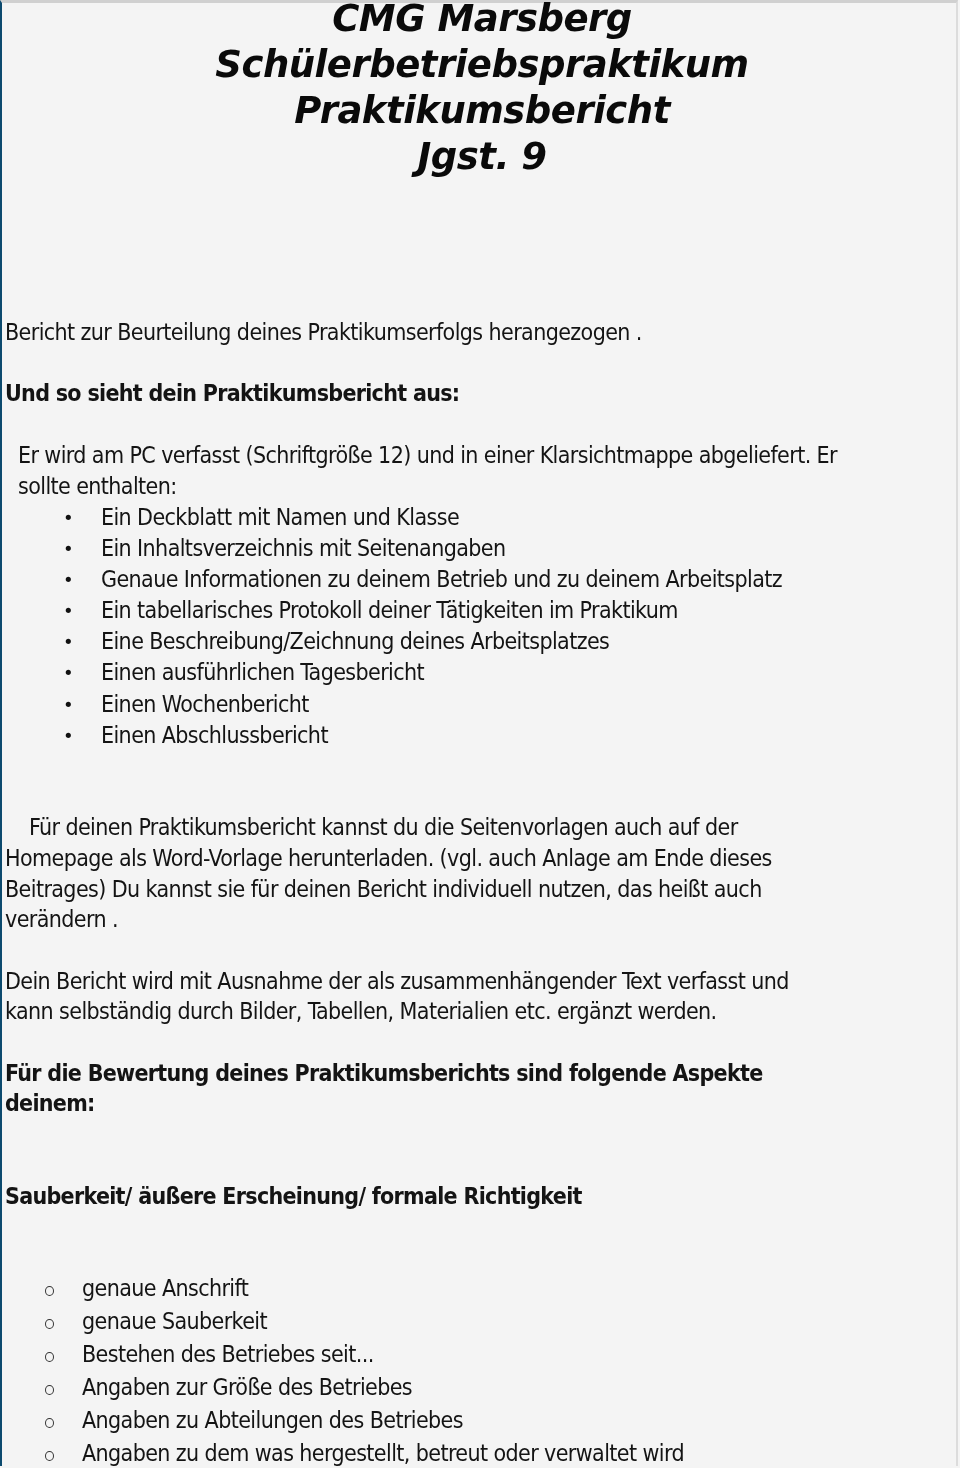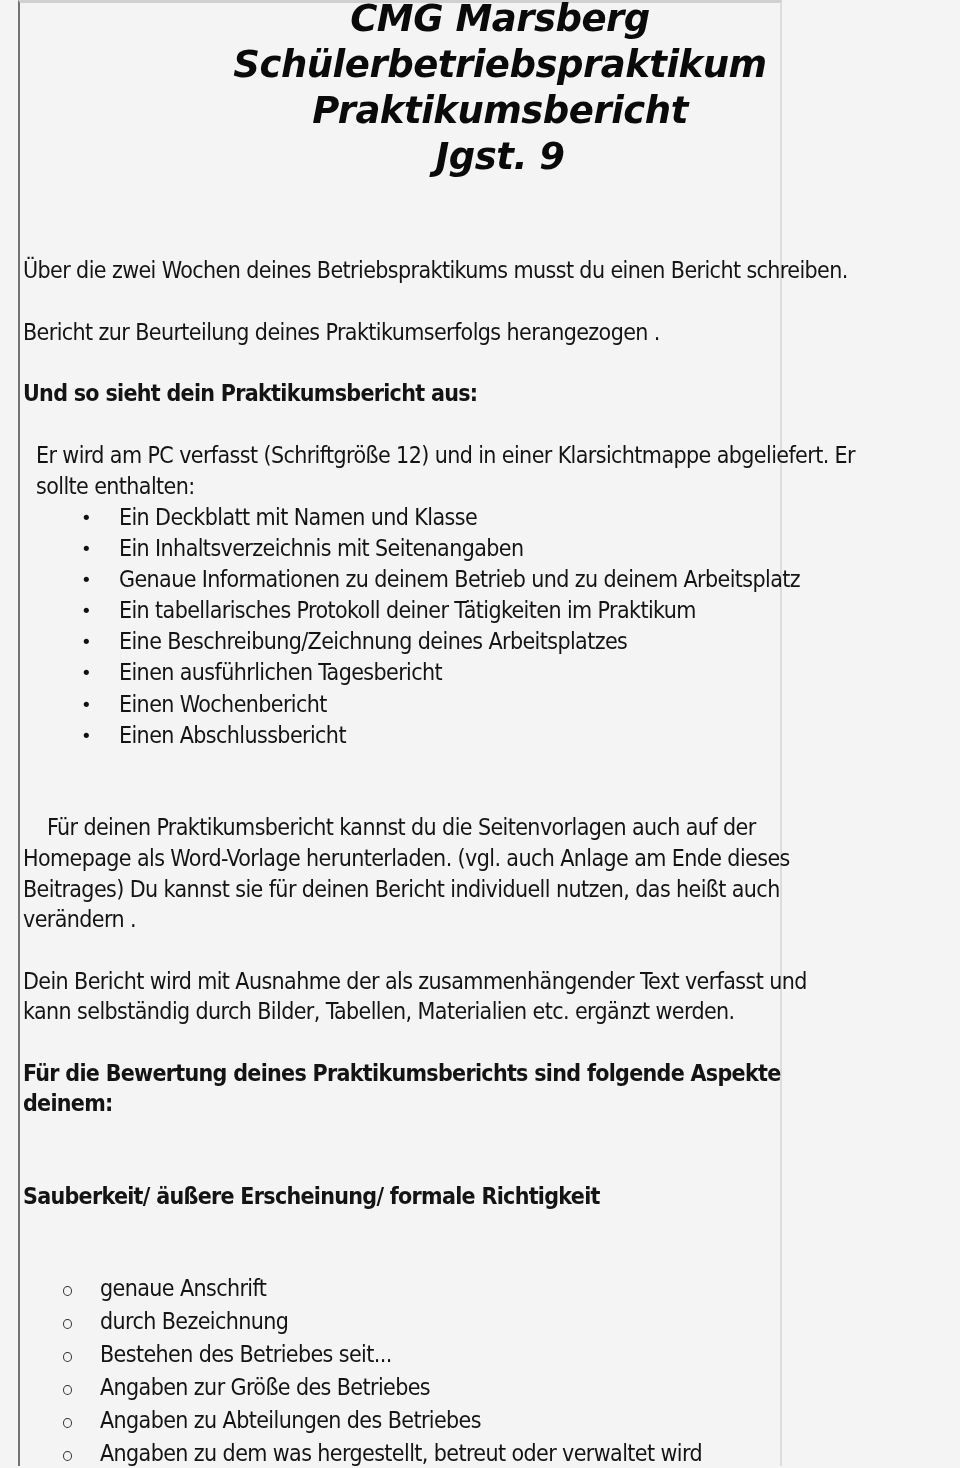--- a/index.html
+++ b/index.html
@@ -11,27 +11,26 @@
       height: 1468px;
       background: #f4f4f4;
       overflow: hidden;
       position: relative;
       font-family: "DejaVu Sans", sans-serif;
       color: #111;
     }
     .page {
       position: absolute;
       left: 0; top: 0;
-      width: 764px;
+      width: 958px;
       height: 1466px;
-      border-left: 2px solid #737373;
+      border-left: 2px solid #0c4a6e;
       border-top: 3px solid #d0d0d0;
       border-right: 2px solid #dcdcdc;
       box-sizing: border-box;
-      margin-left: 18px;
     }
     .title {
       position: absolute;
       left: 0;
       width: 960px;
       text-align: center;
       font-family: "DejaVu Sans", sans-serif;
       font-weight: bold;
       font-style: italic;
       font-size: 37px;
@@ -76,21 +75,20 @@
 </head>
 <body>
 
 <div class="page">
 
   <div class="title t1">CMG Marsberg</div>
   <div class="title t2">Schülerbetriebspraktikum</div>
   <div class="title t3">Praktikumsbericht</div>
   <div class="title t4">Jgst. 9</div>
 
-  <div class="line" style="left:3px; top:252px;">Über die zwei Wochen deines Betriebspraktikums musst du einen Bericht schreiben.</div>
   <div class="line" style="left:3px; top:314px;">Bericht zur Beurteilung deines Praktikumserfolgs herangezogen .</div>
 
   <div class="line bold" style="left:3px; top:375px;">Und so sieht dein Praktikumsbericht aus:</div>
 
   <div class="line" style="left:16px; top:437px;text-align:right;">Er wird am PC verfasst (Schriftgröße 12) und in einer Klarsichtmappe abgeliefert. Er</div>
   <div class="line" style="left:16px; top:468px;">sollte enthalten:</div>
 
   <div>
     <span class="bullet" style="left:61px; top:499px;">•</span>
     <div class="line" style="left:99px; top:499px;">Ein Deckblatt mit Namen und Klasse</div>
@@ -129,21 +127,21 @@
   <div class="line bold" style="left:3px; top:1085px;">deinem:</div>
 
   <div class="line bold" style="left:3px; top:1178px;">Sauberkeit/ äußere Erscheinung/ formale Richtigkeit</div>
 
 
   <div>
     <span class="circle" style="left:43px; top:1283px;"></span>
     <div class="line" style="left:80px; top:1270px;"> genaue Anschrift</div>
 
     <span class="circle" style="left:43px; top:1316px;"></span>
-    <div class="line" style="left:80px; top:1303px;">durch Bezeichnung</div>
+    <div class="line" style="left:80px; top:1303px;">genaue Sauberkeit</div>
 
     <span class="circle" style="left:43px; top:1349px;"></span>
     <div class="line" style="left:80px; top:1336px;">Bestehen des Betriebes seit...</div>
 
     <span class="circle" style="left:43px; top:1382px;"></span>
     <div class="line" style="left:80px; top:1369px;">Angaben zur Größe des Betriebes</div>
 
     <span class="circle" style="left:43px; top:1415px;"></span>
     <div class="line" style="left:80px; top:1402px;">Angaben zu Abteilungen des Betriebes</div>
 

